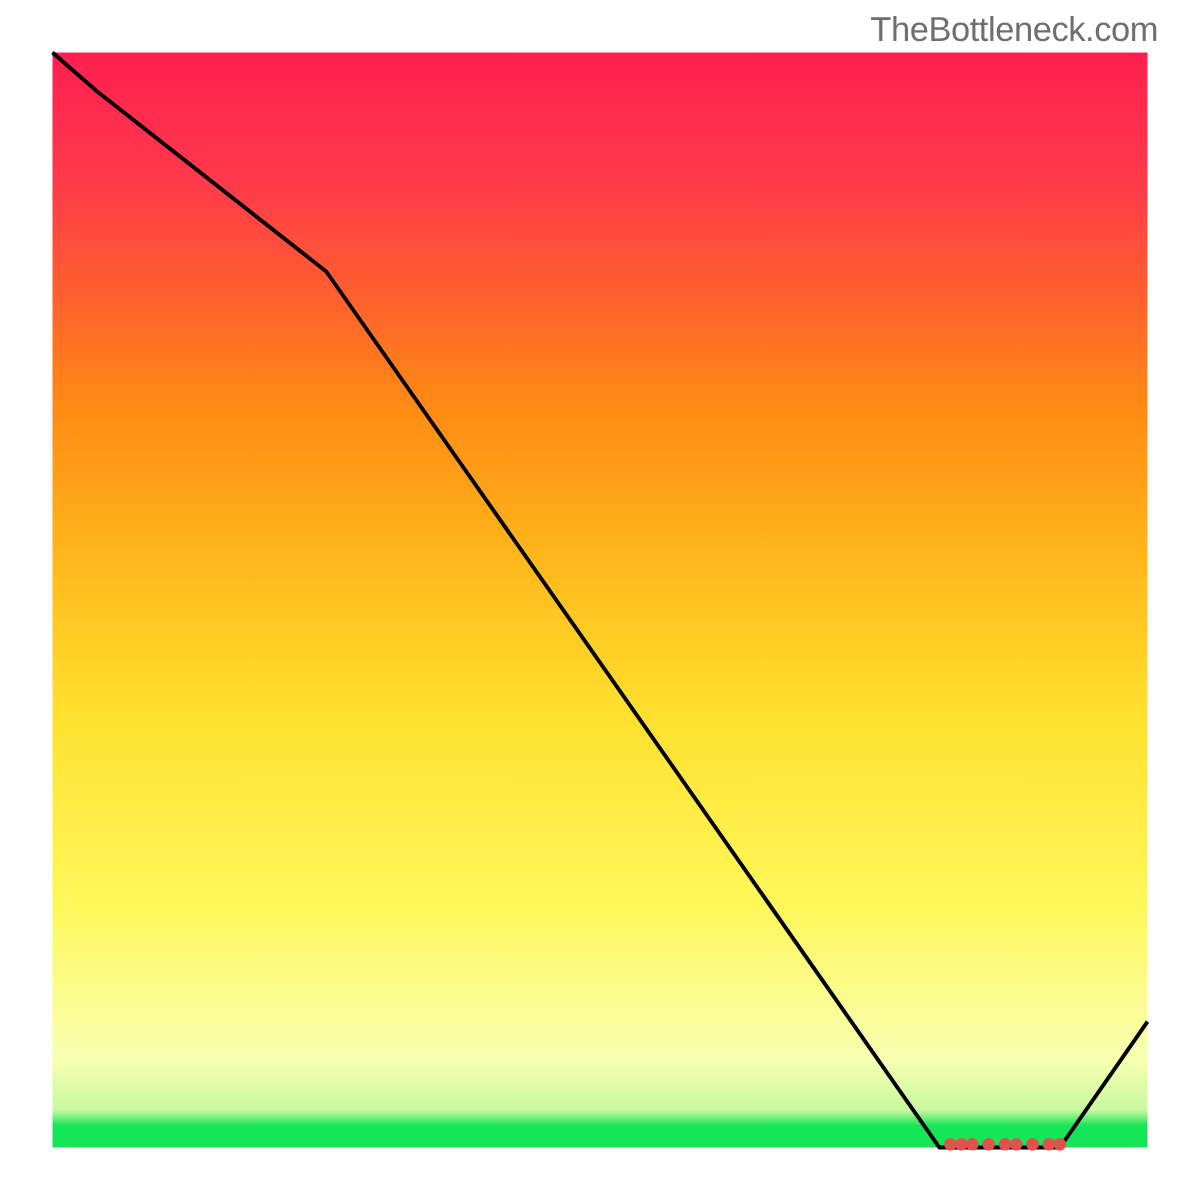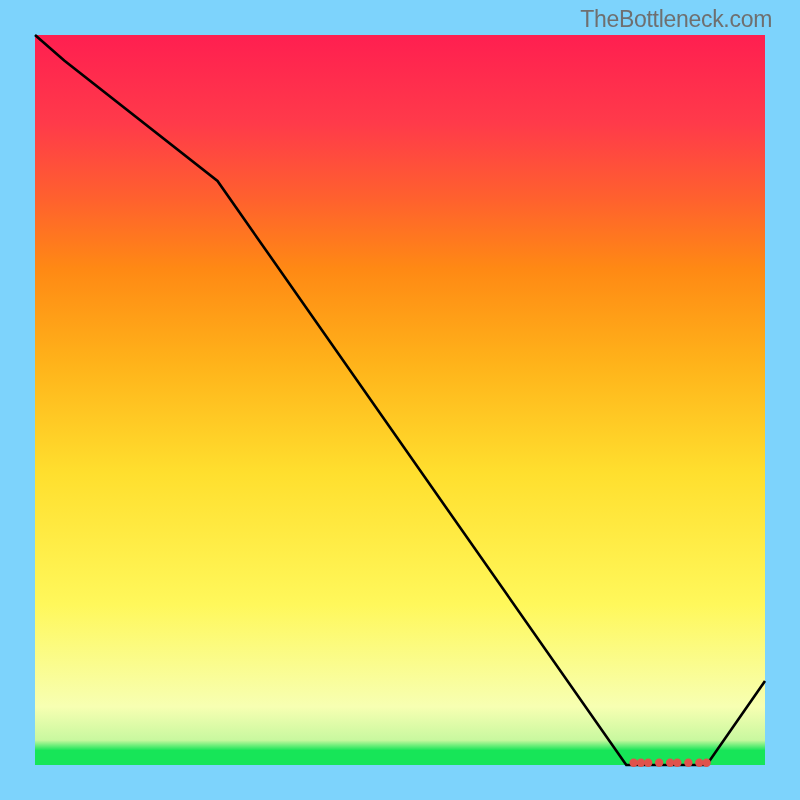--- a/index.html
+++ b/index.html
@@ -8,21 +8,21 @@
     width: 800px;
     height: 800px;
     background: #000;
     font-family: Arial, Helvetica, sans-serif;
     overflow: hidden;
   }
   .frame {
     position: relative;
     width: 800px;
     height: 800px;
-    background: #7dd3fc;
+    background: #ffffff;
   }
   .plot-area {
     position: absolute;
     left: 35px;
     top: 35px;
     width: 730px;
     height: 730px;
     
     background: linear-gradient(
       to top,

